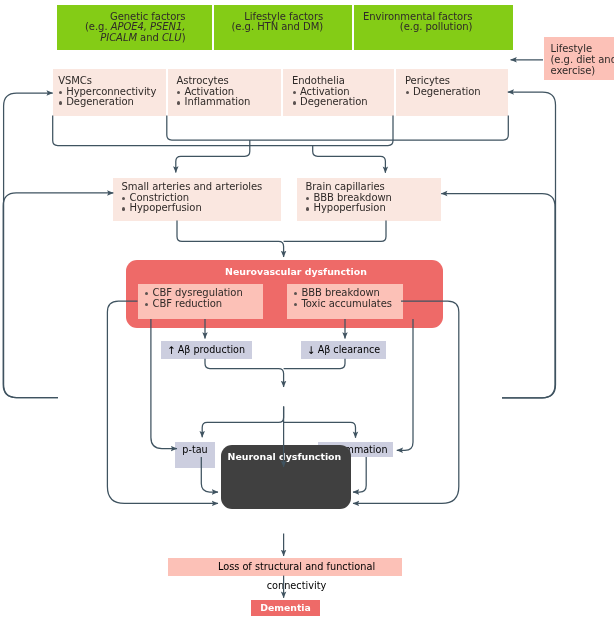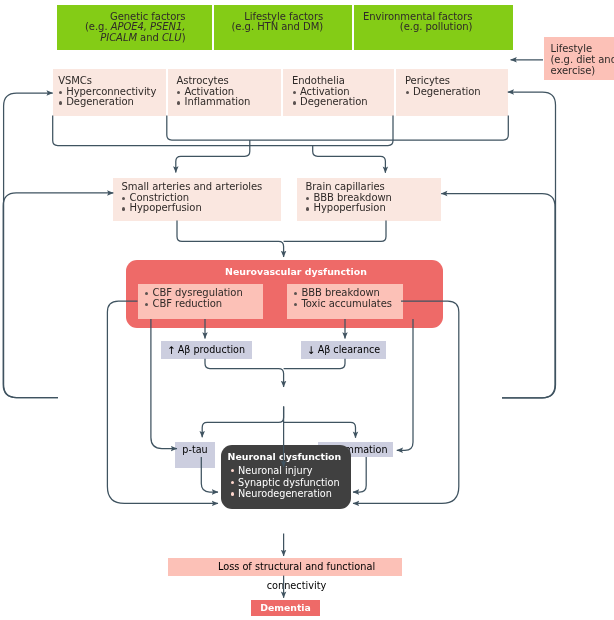--- a/index.html
+++ b/index.html
@@ -253,25 +253,18 @@
       <span>Aβ clearance</span>
     </div>
   </div>
 
 
   <div class="box med" id="med0">p-tau</div>
   <div class="box med" id="med1">Inflammation</div>
 
   <div class="box" id="neuro">
     <div id="neurotitle">Neuronal dysfunction</div>
-    <div id="neurolist">
-      <ul class="bl">
-          <li>Neuronal injury</li>
-          <li>Synaptic dysfunction</li>
-          <li>Neurodegeneration</li>
-        </ul>
-    </div>
   </div>
 
   <div class="box" id="loss">Loss of structural and functional connectivity</div>
   <div class="box" id="dementia">Dementia</div>
 
 </div>
 
 </body></html>

